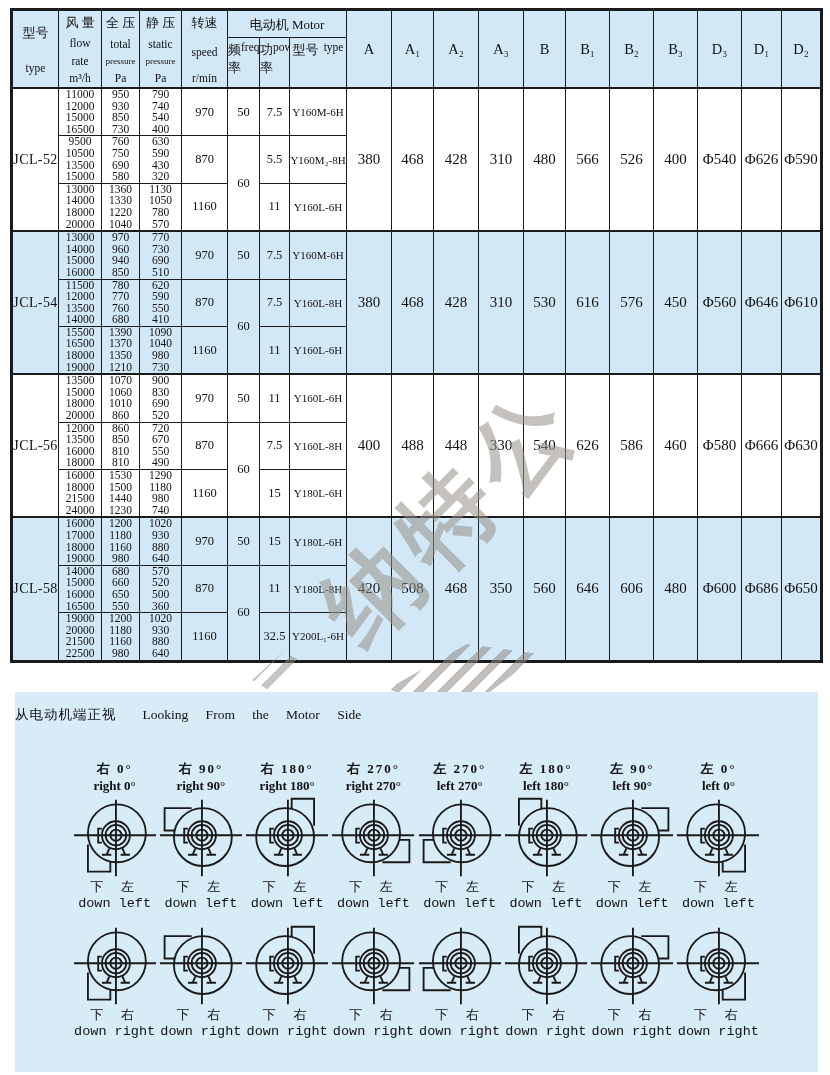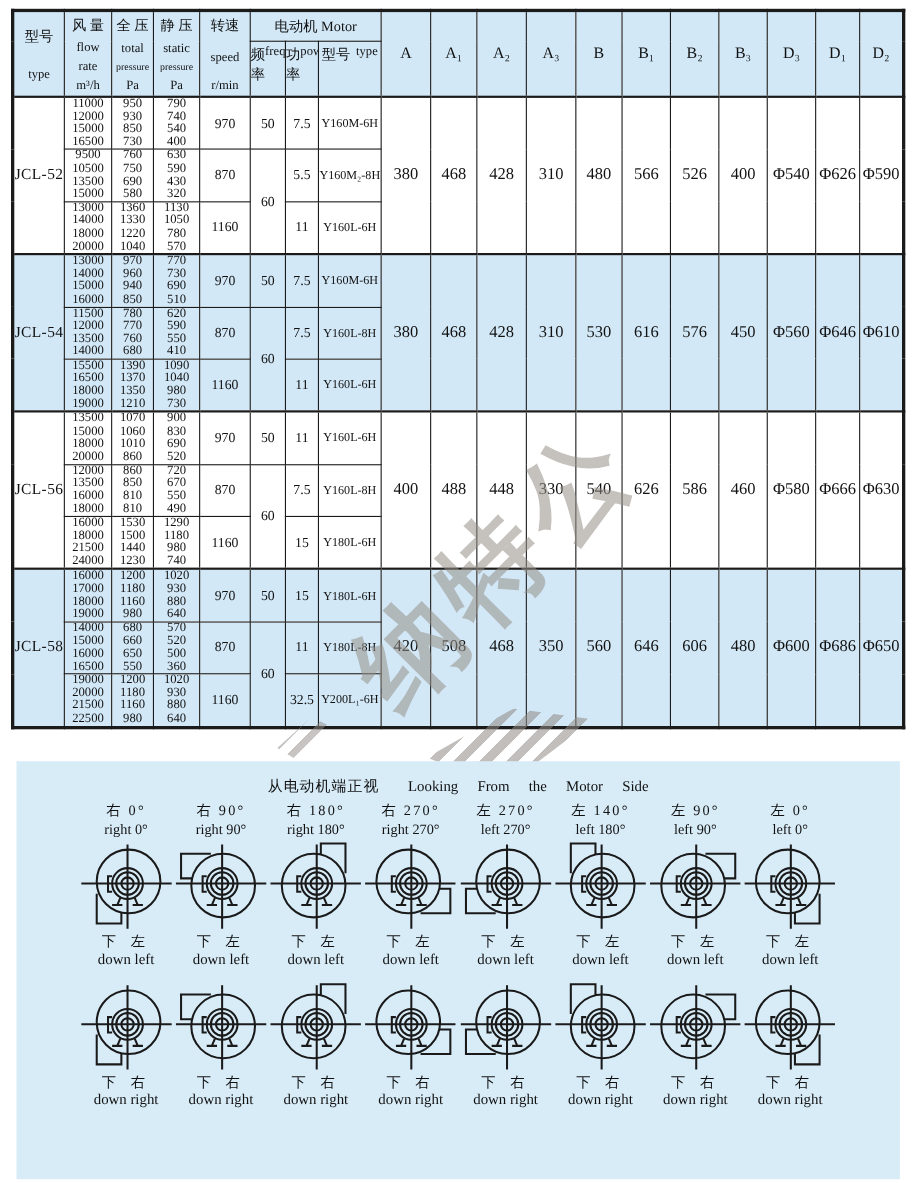--- a/index.html
+++ b/index.html
@@ -36,32 +36,32 @@
              color:rgba(149,143,137,0.55);pointer-events:none;white-space:nowrap;}
   .wm-logo{position:absolute;left:388px;top:644px;width:152px;height:72px;opacity:.55;
            background:repeating-linear-gradient(135deg,#8f8984 0 8px,transparent 8px 17px);
            clip-path:polygon(0 62%,52% 0,100% 14%,46% 100%);pointer-events:none;}
   .wm-logo2{position:absolute;left:252px;top:652px;width:52px;height:40px;opacity:.5;
            background:repeating-linear-gradient(135deg,#8f8984 0 7px,transparent 7px 15px);
            clip-path:polygon(0 70%,60% 0,100% 25%,38% 100%);pointer-events:none;}
 
   
   .panel{position:absolute;left:15px;top:692px;width:803px;height:380px;background:#d8ecf8;}
-  .panel-title{margin-top:14px;text-align:center;font-size:13.5px;}
+  .panel-title{margin-top:14px;text-align:left;font-size:13.5px;}
   .panel-title .t-cn{letter-spacing:1px;margin-right:26px;}
   .panel-title .t-en{word-spacing:14px;}
   .ogrid{display:grid;grid-template-columns:repeat(8,1fr);width:690px;margin:0 auto;}
-  .ogrid.labels{margin-top:4px;}
+  .ogrid.labels{margin-top:36px;font-weight:bold;}
   .olabel{text-align:center;line-height:17px;}
   .olabel .cnl{font-size:13px;letter-spacing:2px;}
   .olabel .enl{font-size:13px;}
   .fan-cell{display:flex;justify-content:center;align-items:center;height:88px;}
   .fan-cell svg{display:block;}
   .fan-cell svg *{stroke:#1a1a1a;stroke-width:2;fill:none;}
-  .dirlabel{text-align:center;line-height:16px;margin-top:-2px;}
+  .dirlabel{text-align:center;line-height:16px;margin-top:-2px;font-family:Liberation Mono, monospace;}
   .dirlabel .cnl{font-size:13px;letter-spacing:5px;}
   .dirlabel .enl{font-size:13.5px;}
   .row2{margin-top:10px;}
 </style>
 </head>
 <body>
 
 <div class="page">
 
   <table class="spec">
@@ -522,21 +522,21 @@
         </div>
         <div class="olabel">
           <div class="cnl">右 270°</div>
           <div class="enl">right 270°</div>
         </div>
         <div class="olabel">
           <div class="cnl">左 270°</div>
           <div class="enl">left 270°</div>
         </div>
         <div class="olabel">
-          <div class="cnl">左 140°</div>
+          <div class="cnl">左 180°</div>
           <div class="enl">left 180°</div>
         </div>
         <div class="olabel">
           <div class="cnl">左 90°</div>
           <div class="enl">left 90°</div>
         </div>
         <div class="olabel">
           <div class="cnl">左 0°</div>
           <div class="enl">left 0°</div>
         </div>

